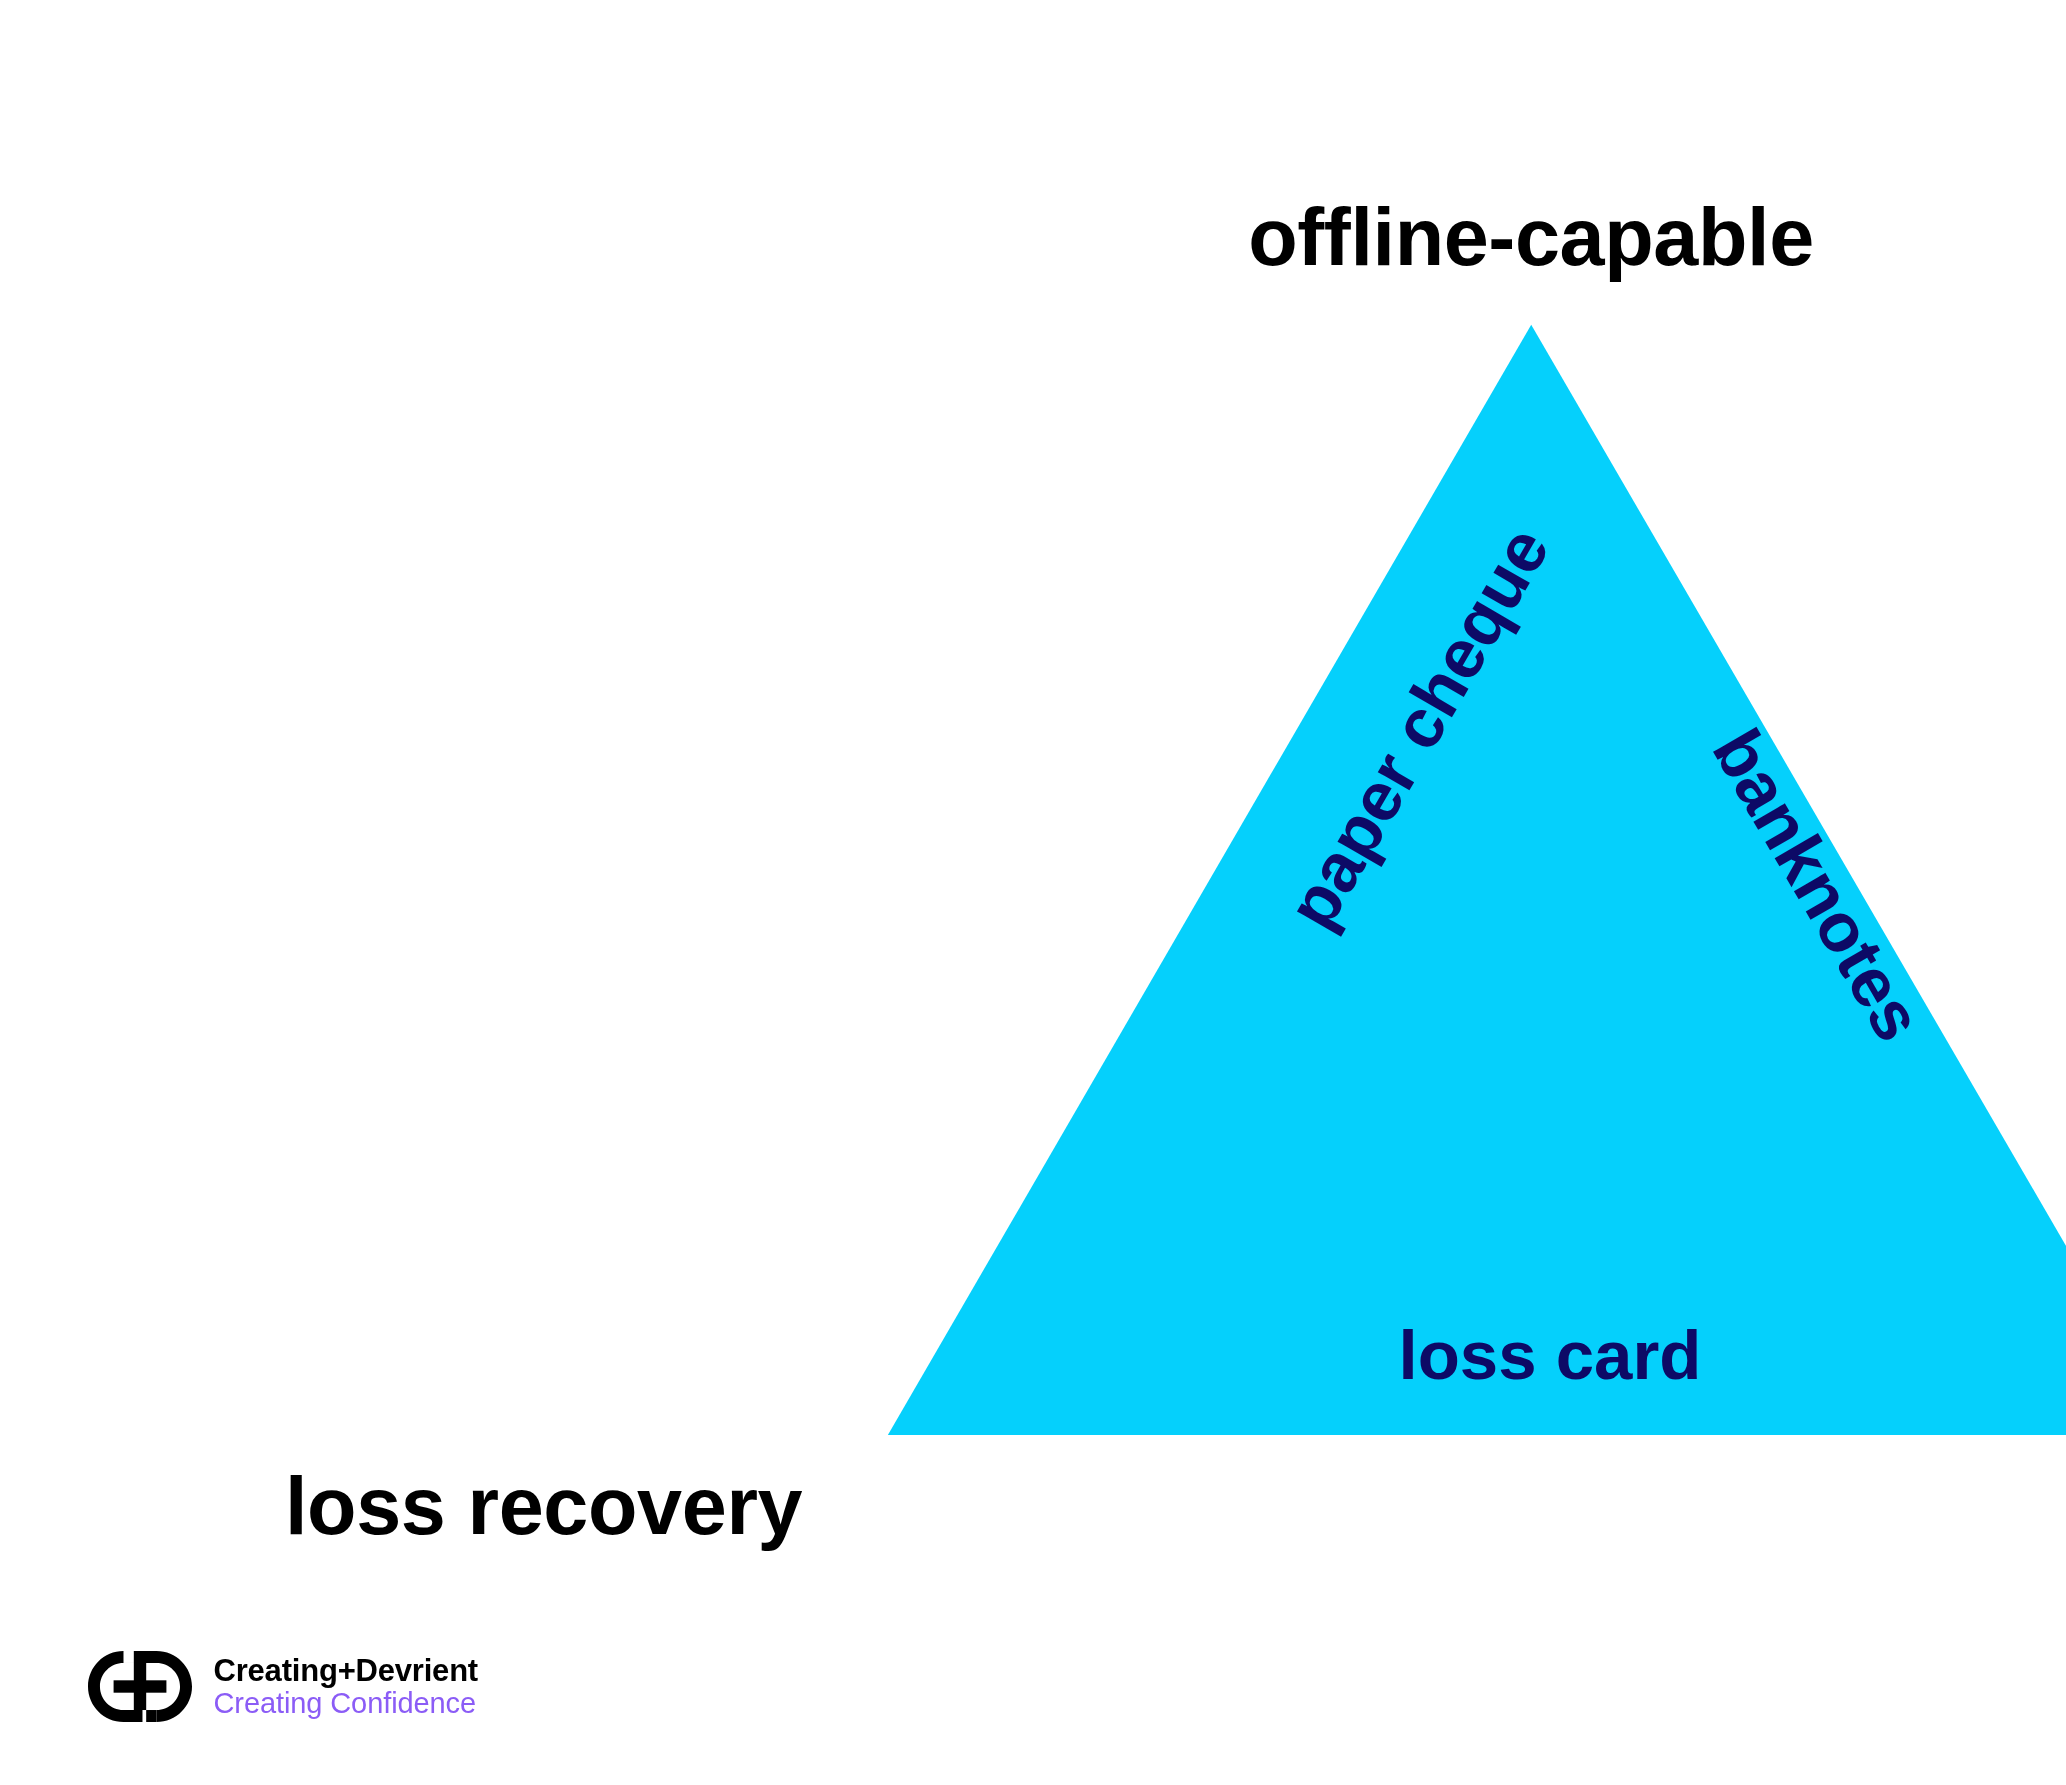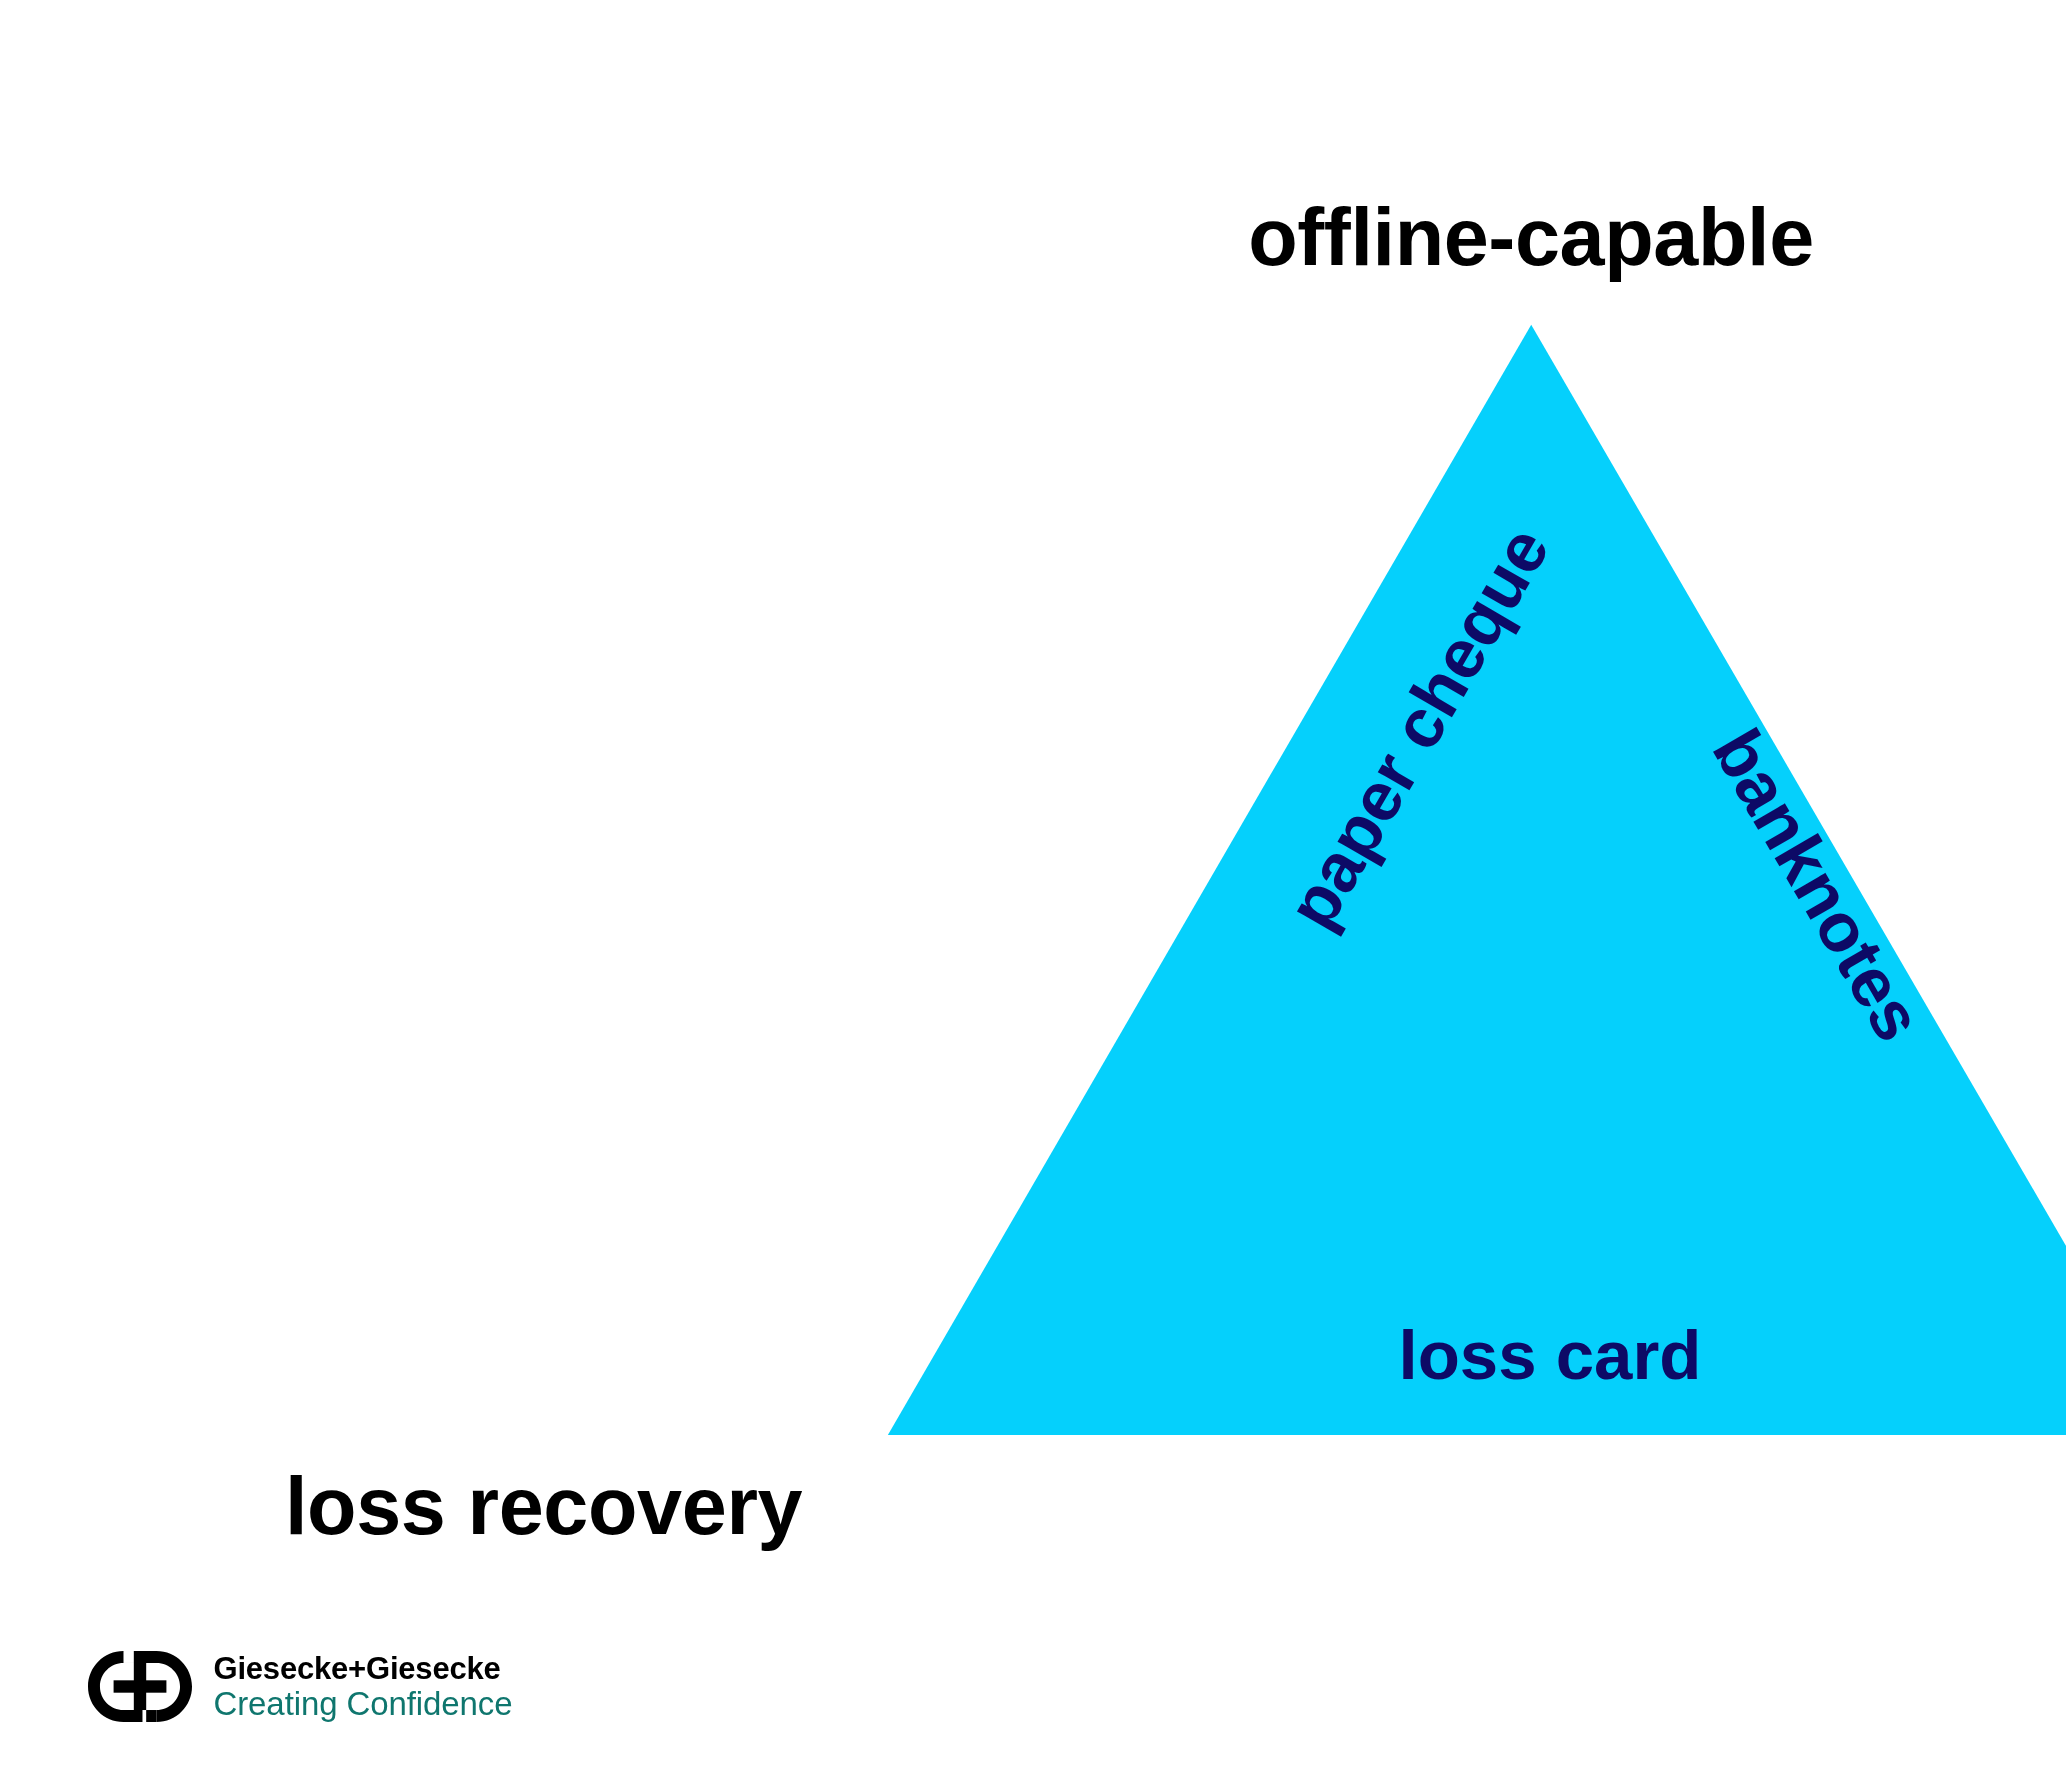--- a/index.html
+++ b/index.html
@@ -116,22 +116,22 @@
   }
   #logo-name {
     color: #000000;
     font-size: 31px;
     font-weight: 700;
     line-height: 1.02;
     letter-spacing: -0.2px;
     white-space: nowrap;
   }
   #logo-tagline {
-    color: #0f766e;
-    font-size: 33px;
+    color: #8b5cf6;
+    font-size: 29px;
     font-weight: 400;
     line-height: 1.02;
     letter-spacing: -0.1px;
     white-space: nowrap;
   }
 </style>
 </head>
 <body>
 
 <div id="stage">
@@ -166,19 +166,19 @@
 
       <rect x="62" y="71" width="52" height="30" fill="#000000"></rect>
 
       <rect x="138" y="71" width="52" height="30" fill="#000000"></rect>
 
       <rect x="132" y="143" width="34" height="29" fill="#ffffff"></rect>
       <rect x="141" y="143" width="25" height="29" fill="#000000"></rect>
     </svg>
 
     <div id="logo-text-block">
-      <div id="logo-name">Giesecke+Giesecke</div>
+      <div id="logo-name">Creating+Devrient</div>
       <div id="logo-tagline">Creating Confidence</div>
     </div>
   </div>
 
 </div>
 
 
 </body></html>

